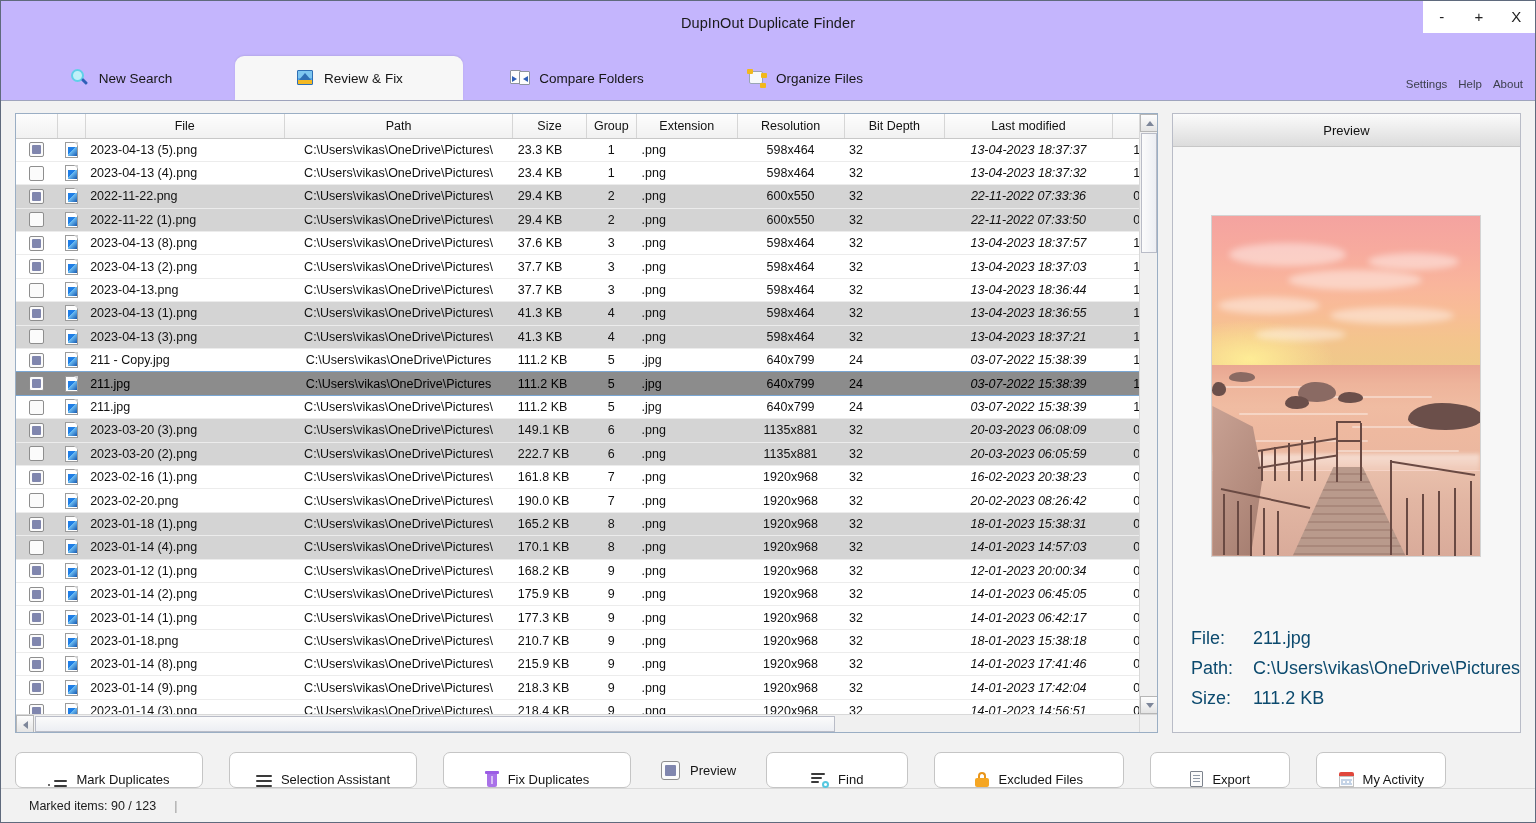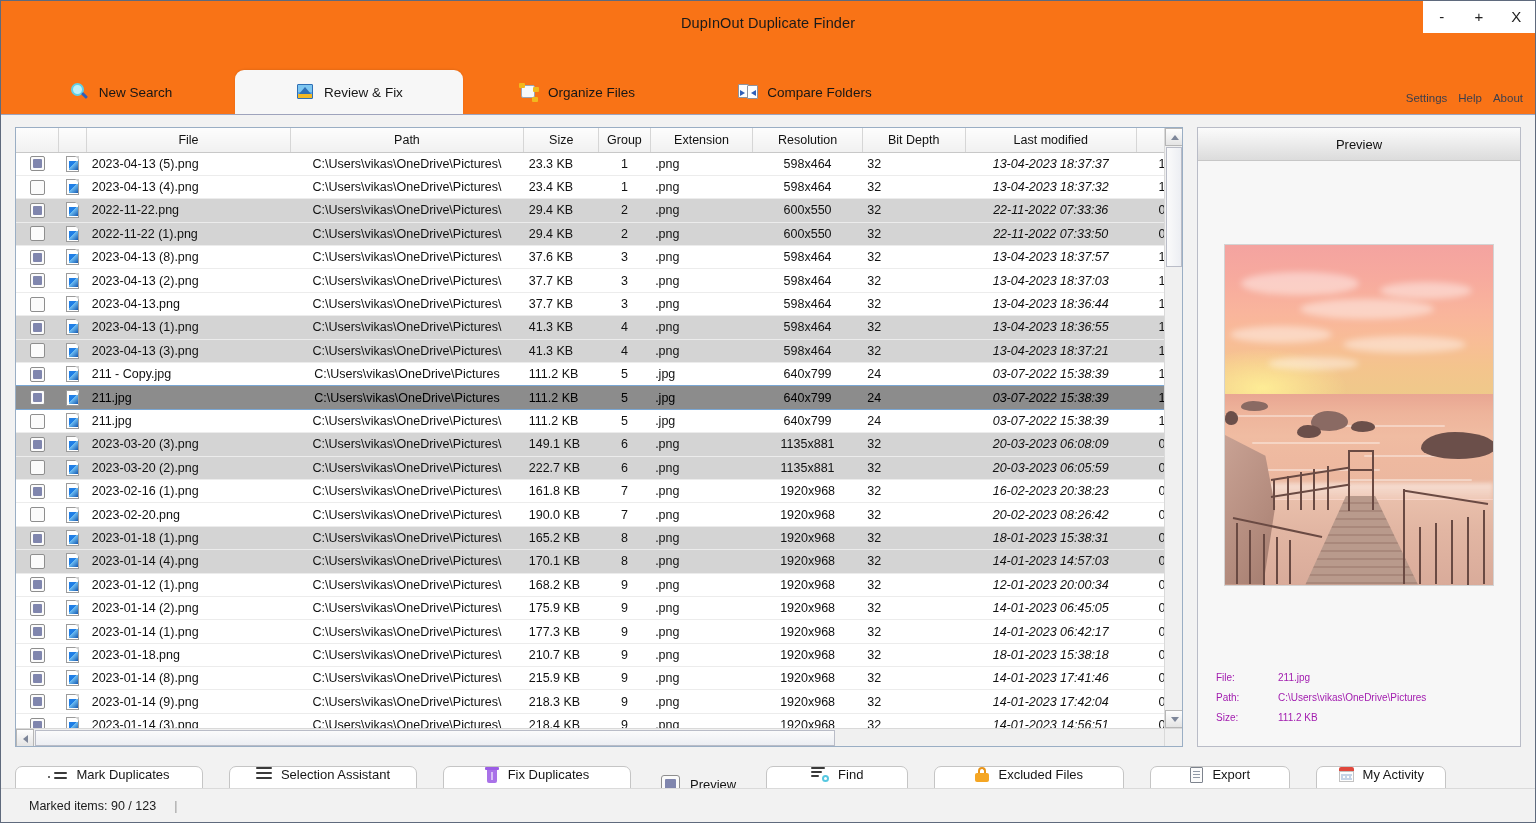--- a/index.html
+++ b/index.html
@@ -19,22 +19,22 @@
     position: relative;
     width: 1536px; height: 823px;
     background: #f2f2f2;
     border: 1px solid #5f6a7d;
     overflow: hidden;
   }
 
   
   #header {
     position: relative;
-    height: 114px;
-    background: #f97316;
+    height: 100px;
+    background: #c4b5fd;
     border-bottom: 1px solid #9fa4bd;
   }
   #titlebar {
     position: relative;
     height: 44px;
   }
   #app-title {
     position: absolute;
     left: 0; right: 0; top: 14px;
     text-align: center;
@@ -369,22 +369,22 @@
     left: 30%; top: 74%; width: 42%; bottom: 0;
     background: repeating-linear-gradient(#b99a8c 0 6px, #a9887b 6px 8px);
     clip-path: polygon(36% 0, 62% 0, 100% 100%, 0 100%);
   }
   .rail {
     position: absolute;
     background: #6a4a43;
   }
   #preview-meta {
     padding: 4px 0 14px 18px;
-    font-size: 10px;
-    color: #a21caf;
+    font-size: 18px;
+    color: #0c4a6e;
   }
   .meta-row { display: flex; margin-bottom: 9px; }
   .meta-label { width: 62px; flex: 0 0 62px; }
   .meta-val { }
 
   
   #toolbar {
     position: absolute;
     left: 14px; right: 14px;
     top: 645px;
@@ -392,21 +392,21 @@
     display: flex;
     align-items: center;
     gap: 26px;
   }
   .tbtn {
     height: 36px;
     background: #ffffff;
     border: 1px solid #c5c5c5;
     border-radius: 7px;
     display: flex;
-    align-items: flex-start;
+    align-items: flex-end;
     justify-content: center;
     gap: 9px;
     font-size: 13px;
     color: #151515;
     cursor: default;
     padding: 0 14px;
   }
   .tbtn.w1 { width: 188px; }
   .tbtn.w2 { width: 188px; }
   .tbtn.w3 { width: 188px; }
@@ -564,36 +564,36 @@
             <span class="ic-pic-sky"></span>
             <span class="ic-pic-mt"></span>
             <span class="ic-pic-bar"></span>
           </span>
         </span>
         <span>Review &amp; Fix</span>
       </div>
 
       <div class="tab">
         <span class="ico">
+          <span class="ic-pg a"></span>
+            <span class="ic-pg b"></span>
+          <span class="ic-arr r"></span>
+            <span class="ic-arr l"></span>
+        </span>
+        <span>Compare Folders</span>
+      </div>
+
+      <div class="tab">
+        <span class="ico">
           <span class="ic-fold"></span>
           <span class="ic-fold-s1"></span>
             <span class="ic-fold-s2"></span>
             <span class="ic-fold-s3"></span>
         </span>
         <span>Organize Files</span>
-      </div>
-
-      <div class="tab">
-        <span class="ico">
-          <span class="ic-pg a"></span>
-            <span class="ic-pg b"></span>
-          <span class="ic-arr r"></span>
-            <span class="ic-arr l"></span>
-        </span>
-        <span>Compare Folders</span>
       </div>
 
       <div id="corner-links">
         <span>Settings</span>
         <span>Help</span>
         <span>About</span>
       </div>
     </div>
   </div>
 

